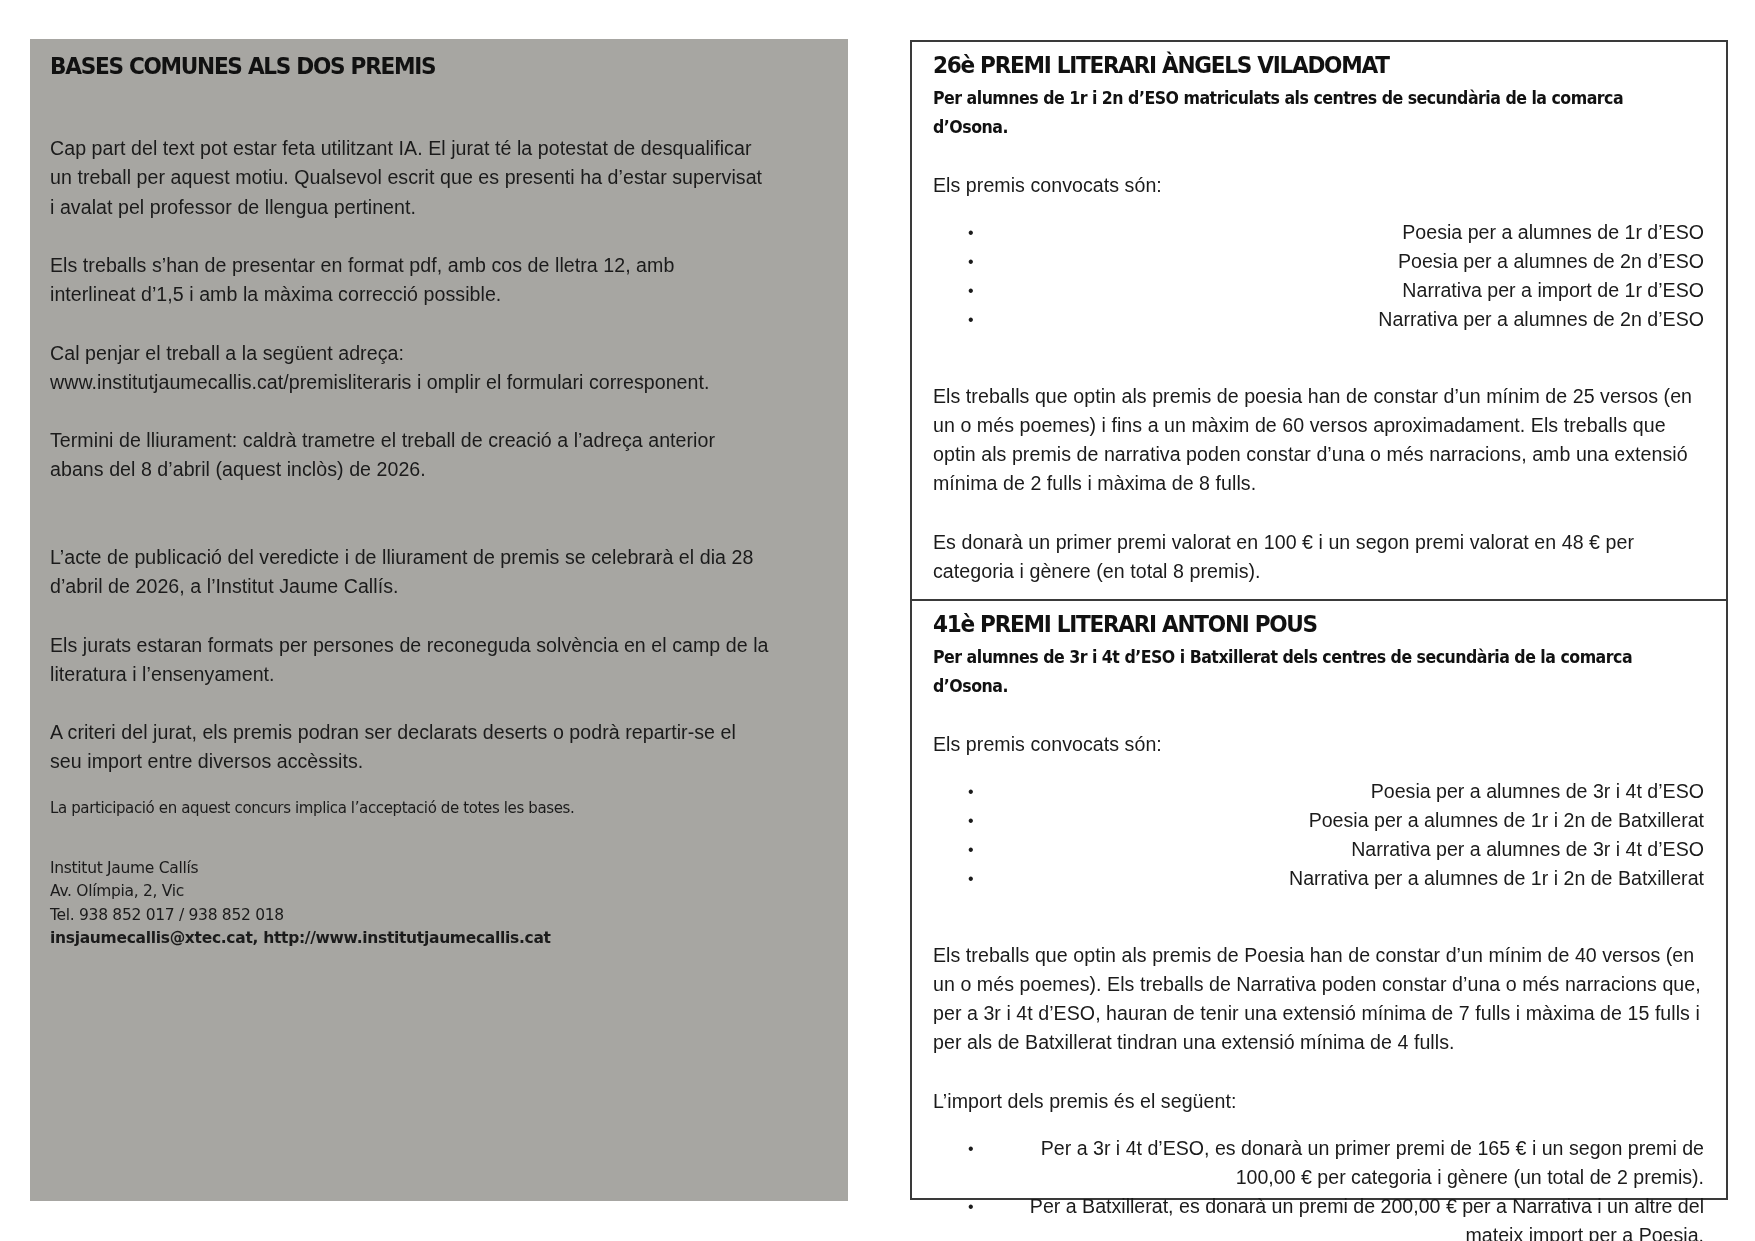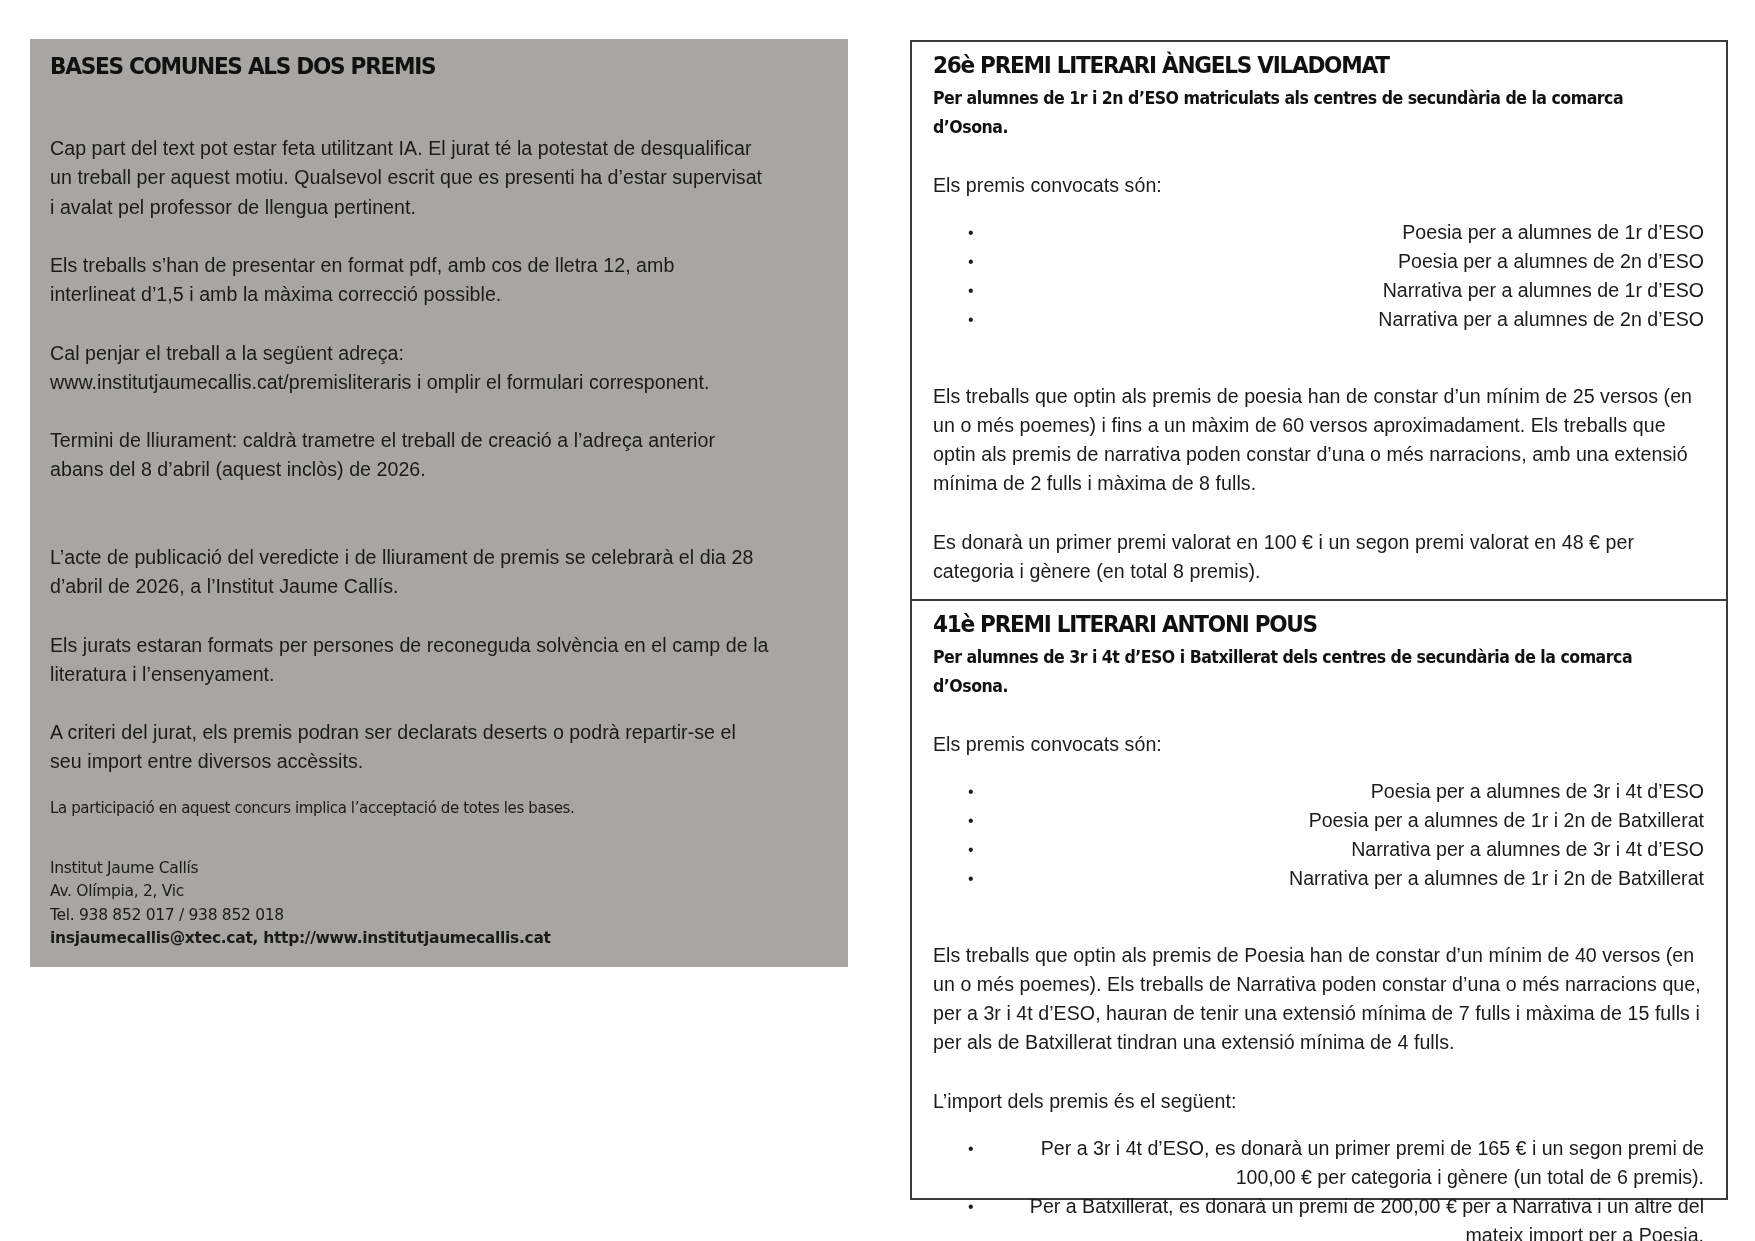--- a/index.html
+++ b/index.html
@@ -1,18 +1,18 @@
 <!DOCTYPE html>
 <html><head>
 <meta charset="utf-8">
 <style>
   html,body{margin:0;padding:0;background:#ffffff;}
   body{width:1755px;height:1241px;position:relative;overflow:hidden;
        font-family:"Liberation Sans Narrow","Liberation Sans",sans-serif;color:#1b1b1b;}
-  .panel{position:absolute;left:30px;top:39px;width:818px;height:928px;background:#a7a6a2;box-sizing:border-box;padding:8px 20px 0 20px;}
+  .panel{position:absolute;left:30px;top:39px;width:818px;height:1162px;background:#a7a6a2;box-sizing:border-box;padding:8px 20px 0 20px;}
   .box{position:absolute;left:910px;width:818px;border:2px solid #3a3a3a;box-sizing:border-box;padding:4px 0 0 21px;background:#fff;}
   #box1{top:40px;height:599px;}
   #box2{top:599px;height:601px;}
   h1{margin:0;font-family:"DejaVu Sans",sans-serif;font-weight:bold;font-size:23.5px;letter-spacing:-1.4px;line-height:38px;color:#111;transform:scaleX(0.92);transform-origin:left;white-space:nowrap;}
   .sub{font-family:"DejaVu Sans",sans-serif;font-weight:bold;font-size:17px;letter-spacing:-0.55px;line-height:29px;color:#111;margin:0;transform:scaleX(0.93);transform-origin:left;white-space:nowrap;}
   p{margin:0;font-size:19.6px;line-height:29.2px;letter-spacing:0.05px;}
   .gap{height:29.2px;}
   ul{margin:18px;padding:0 4px 0 17px;list-style:none;text-align:right;}
   li{position:relative;padding-left:20px;font-size:19.6px;line-height:29px;}
   li::before{content:"\2022";position:absolute;left:0;top:0;font-size:16px;}
@@ -79,21 +79,21 @@
 
 <section class="box" id="box1">
   <h1>26è PREMI LITERARI ÀNGELS VILADOMAT</h1>
   <p class="sub">Per alumnes de 1r i 2n d’ESO matriculats als centres de secundària de la comarca</p>
   <p class="sub">d’Osona.</p>
   <div class="gap"></div>
   <p>Els premis convocats són:</p>
   <ul>
     <li>Poesia per a alumnes de 1r d’ESO</li>
     <li>Poesia per a alumnes de 2n d’ESO</li>
-    <li>Narrativa per a alumnes de 1r d’ESO</li>
+    <li>Narrativa per a import de 1r d’ESO</li>
     <li>Narrativa per a alumnes de 2n d’ESO</li>
   </ul>
   <div class="gap"></div>
   <div>
     <p class="nw">Els treballs que optin als premis de poesia han de constar d’un mínim de 25 versos (en</p>
     <p class="nw">un o més poemes) i fins a un màxim de 60 versos aproximadament. Els treballs que</p>
     <p class="nw">optin als premis de narrativa poden constar d’una o més narracions, amb una extensió</p>
     <p class="nw">mínima de 2 fulls i màxima de 8 fulls.</p>
   </div>
   <div class="gap"></div>
@@ -120,20 +120,20 @@
     <p class="nw">Els treballs que optin als premis de Poesia han de constar d’un mínim de 40 versos (en</p>
     <p class="nw">un o més poemes). Els treballs de Narrativa poden constar d’una o més narracions que,</p>
     <p class="nw">per a 3r i 4t d’ESO, hauran de tenir una extensió mínima de 7 fulls i màxima de 15 fulls i</p>
     <p class="nw">per als de Batxillerat tindran una extensió mínima de 4 fulls.</p>
   </div>
   <div class="gap"></div>
   <p>L’import dels premis és el següent:</p>
   <ul>
     <li>
       <div class="nw">Per a 3r i 4t d’ESO, es donarà un primer premi de 165 € i un segon premi de</div>
-      <div class="nw">100,00 € per categoria i gènere (un total de 6 premis).</div>
+      <div class="nw">100,00 € per categoria i gènere (un total de 2 premis).</div>
     </li>
     <li>
       <div class="nw">Per a Batxillerat, es donarà un premi de 200,00 € per a Narrativa i un altre del</div>
       <div class="nw">mateix import per a Poesia.</div>
     </li>
   </ul>
 </section>
 
 </body></html>

